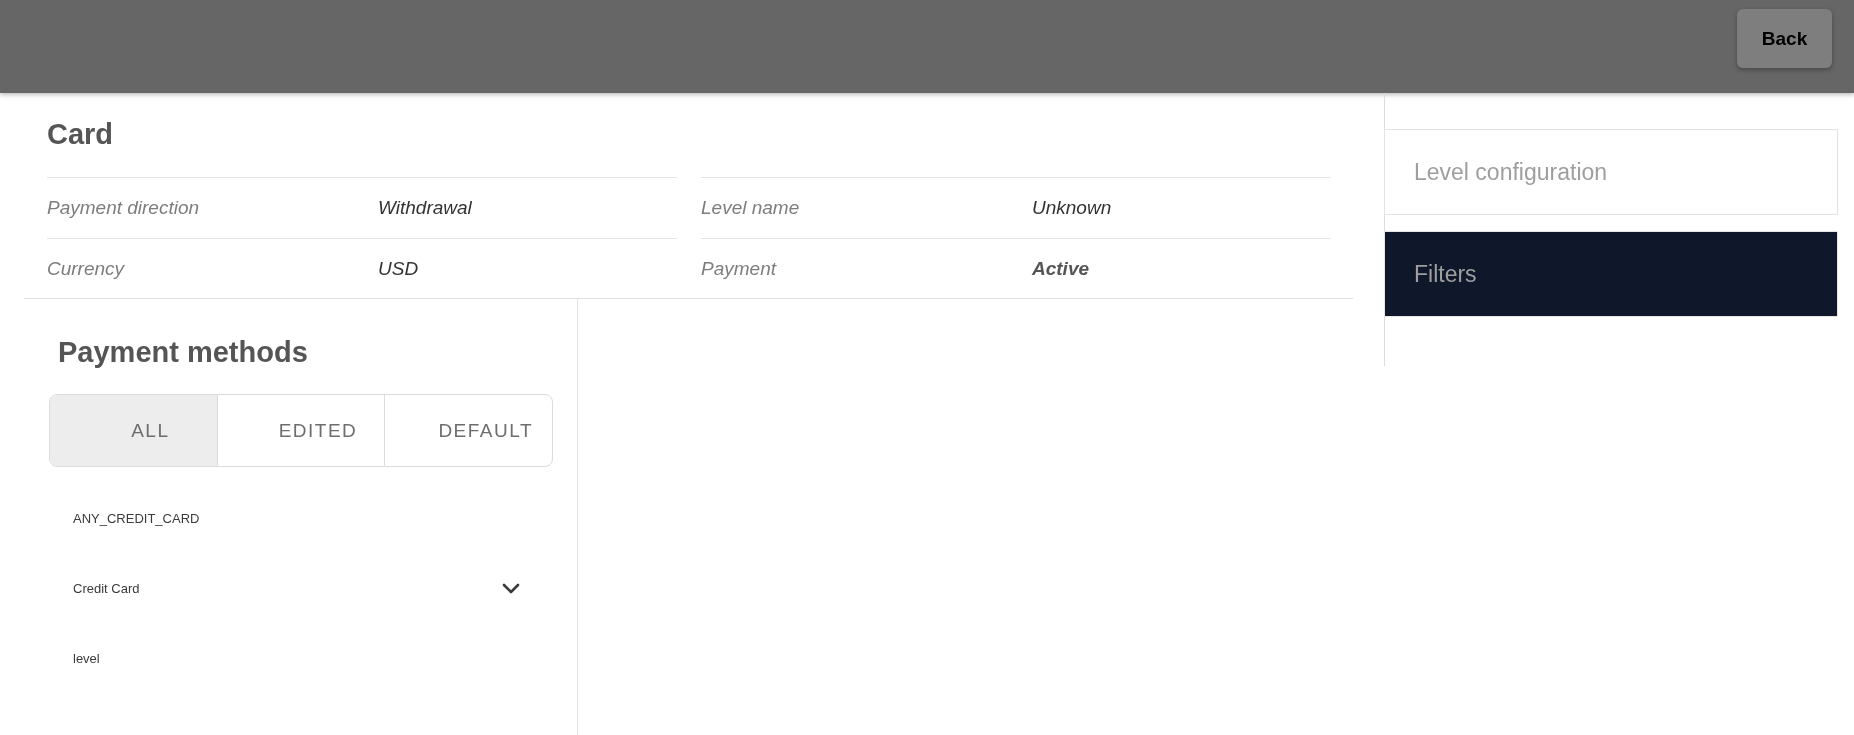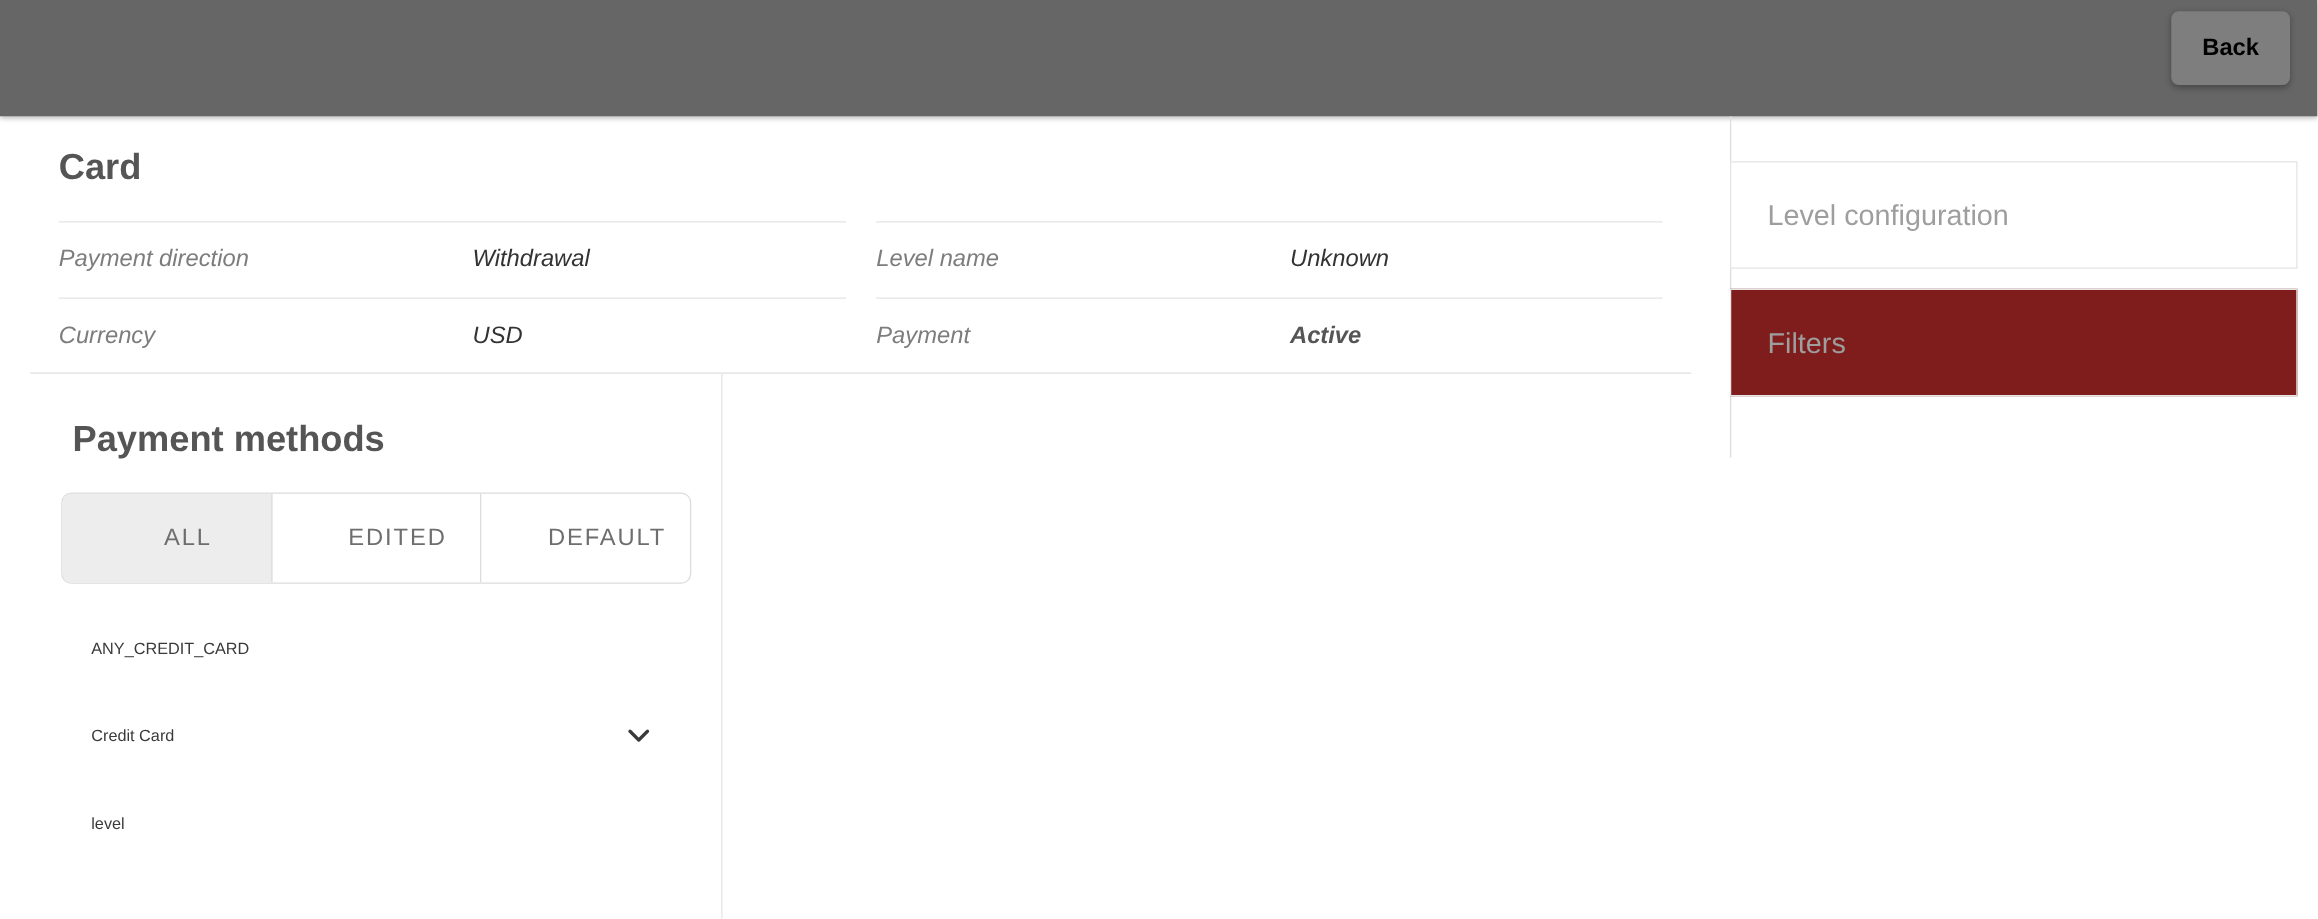--- a/index.html
+++ b/index.html
@@ -91,21 +91,21 @@
     border-left:1px solid #dcdcdc;
   }
   .side-box{
     position:absolute;left:1384px;width:454px;height:86px;
     box-sizing:border-box;border:1px solid #e3e3e3;
     display:flex;align-items:center;cursor:pointer;
     font-size:23px;color:#9e9e9e;
     padding-left:29px;
   }
   .side-box.level{top:129px;background:#ffffff;}
-  .side-box.filters{top:231px;background:#7f1d1d;border-color:#e6e6e6;}
+  .side-box.filters{top:231px;background:#0f172a;border-color:#e6e6e6;}
 </style>
 </head>
 <body>
 
 <header class="app-header">
   <button class="back-button">Back</button>
 </header>
 
 <main>
 

